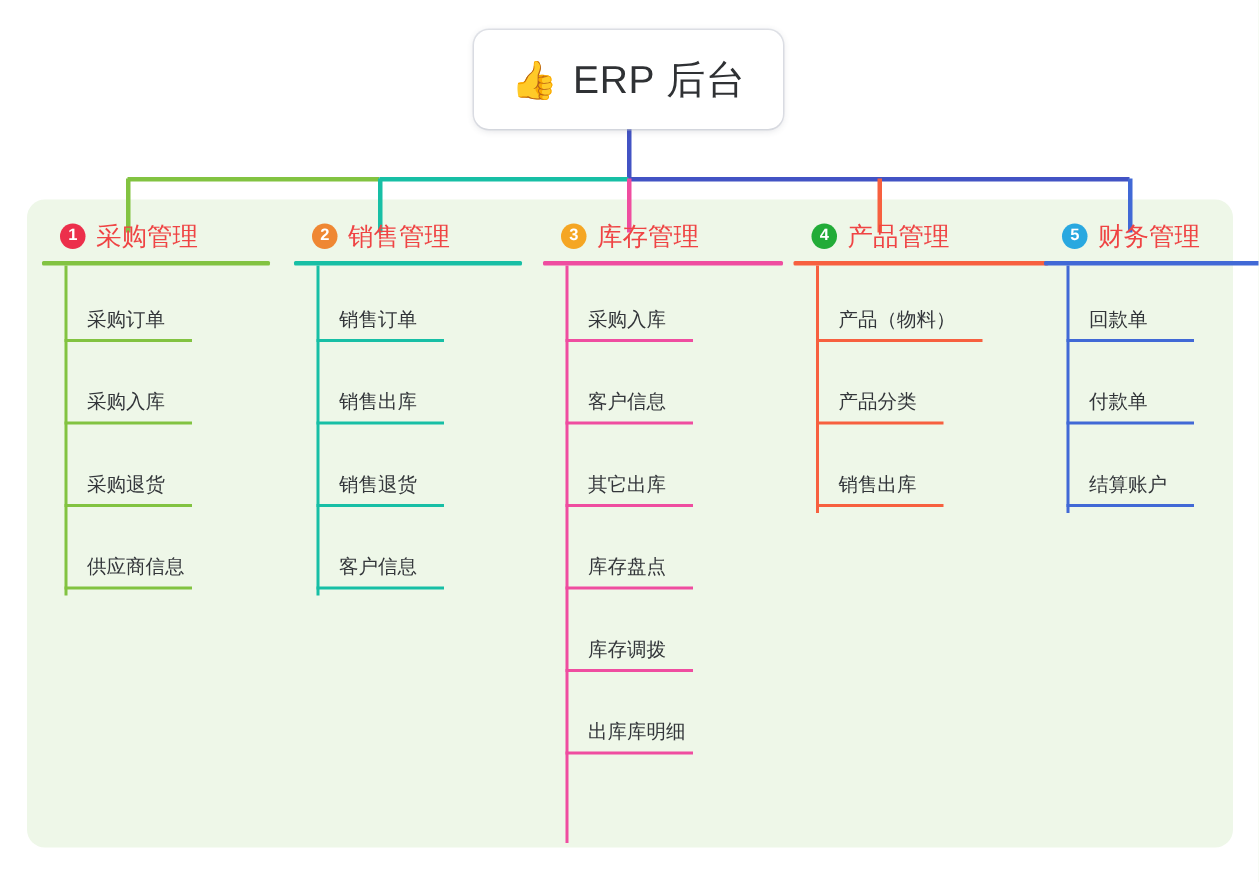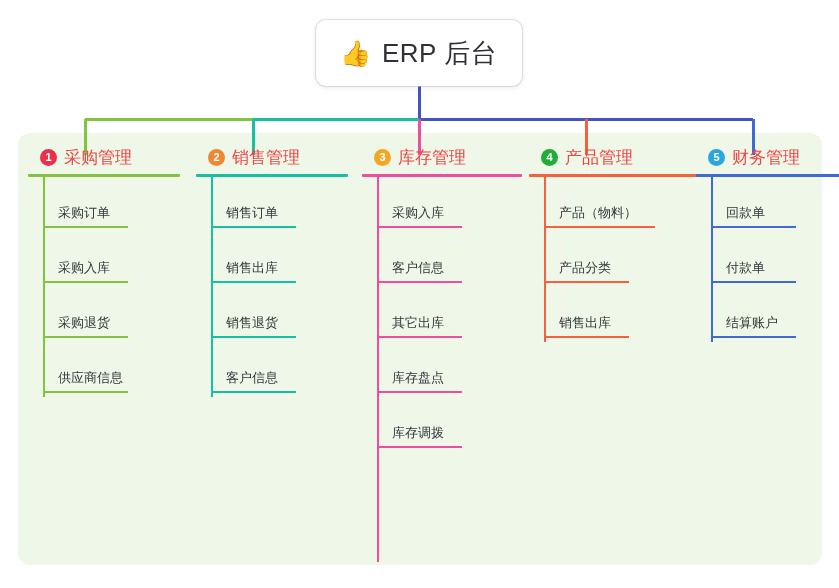--- a/index.html
+++ b/index.html
@@ -241,20 +241,24 @@
         <span class="leaf-underline" style="background: rgb(239, 77, 160);"></span>
       </div>
       <div class="leaf">
         <span class="leaf-label">库存盘点</span>
         <span class="leaf-underline" style="background: rgb(239, 77, 160);"></span>
       </div>
       <div class="leaf">
         <span class="leaf-label">库存调拨</span>
         <span class="leaf-underline" style="background: rgb(239, 77, 160);"></span>
       </div>
+      <div class="leaf">
+        <span class="leaf-label">出库库明细</span>
+        <span class="leaf-underline" style="background: rgb(239, 77, 160);"></span>
+      </div>
     </div>
   </div>
 
   <div class="column" id="col-3" style="left:529px;width:170px;">
     <div class="col-header">
       <span class="badge" style="background: rgb(34, 172, 56);">4</span>
       <span class="col-title">产品管理</span>
     </div>
     <div class="col-underline" style="background: rgb(247, 96, 63);"></div>
     <div class="col-body">

